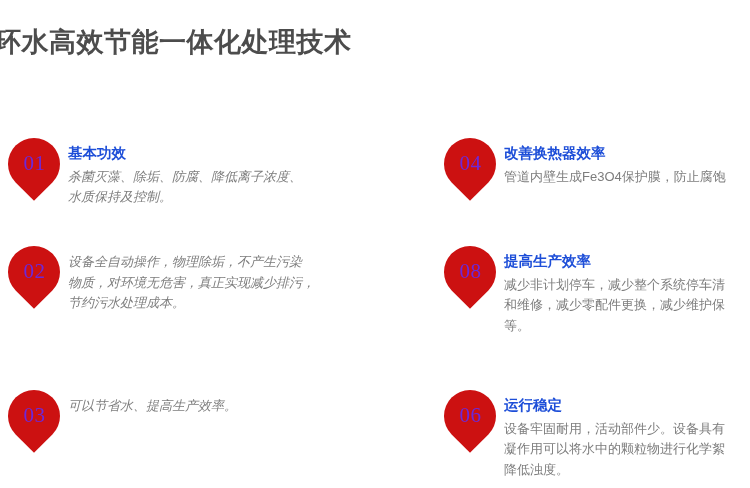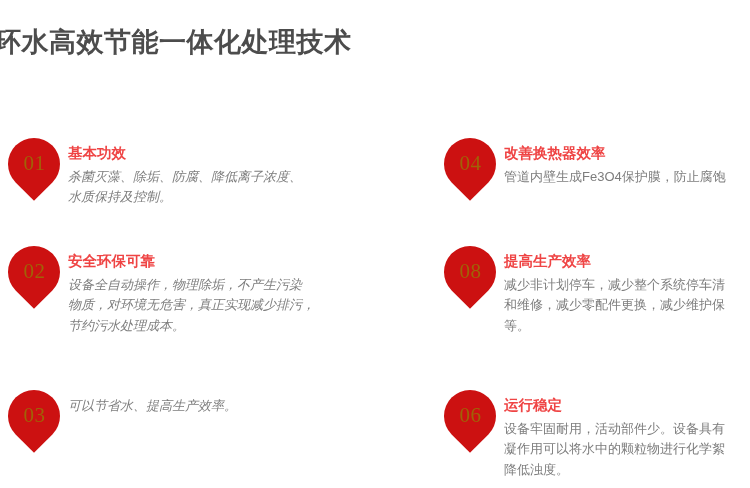--- a/index.html
+++ b/index.html
@@ -80,35 +80,35 @@
     position: absolute;
     left: 0;
     top: 0;
     width: 52px;
     height: 52px;
     display: flex;
     align-items: center;
     justify-content: center;
     font-family: "Liberation Serif", "DejaVu Serif", serif;
     font-size: 21px;
-    color: #a16207;
+    color: #6d28d9;
     letter-spacing: 0.5px;
     padding-bottom: 1px;
     padding-left: 1px;
   }
 
   
   .feature-text {
     padding-top: 6px;
   }
 
   .feature-heading {
     font-size: 14.5px;
     font-weight: bold;
-    color: #ef4444;
+    color: #1d4ed8;
     line-height: 1.35;
     margin-bottom: 3px;
     white-space: nowrap;
   }
 
   .feature-desc {
     font-size: 13px;
     color: #7d7d7d;
     line-height: 1.58;
   }
@@ -145,21 +145,20 @@
 水质保持及控制。</div>
       </div>
     </div>
 
     <div class="feature-item row-2">
       <div class="badge">
         <div class="badge-shape"></div>
         <div class="badge-number">02</div>
       </div>
       <div class="feature-text">
-        <div class="feature-heading">安全环保可靠</div>
         <div class="feature-desc">设备全自动操作，物理除垢，不产生污染
 物质，对环境无危害，真正实现减少排污，
 节约污水处理成本。</div>
       </div>
     </div>
 
     <div class="feature-item row-3">
       <div class="badge">
         <div class="badge-shape"></div>
         <div class="badge-number">03</div>

